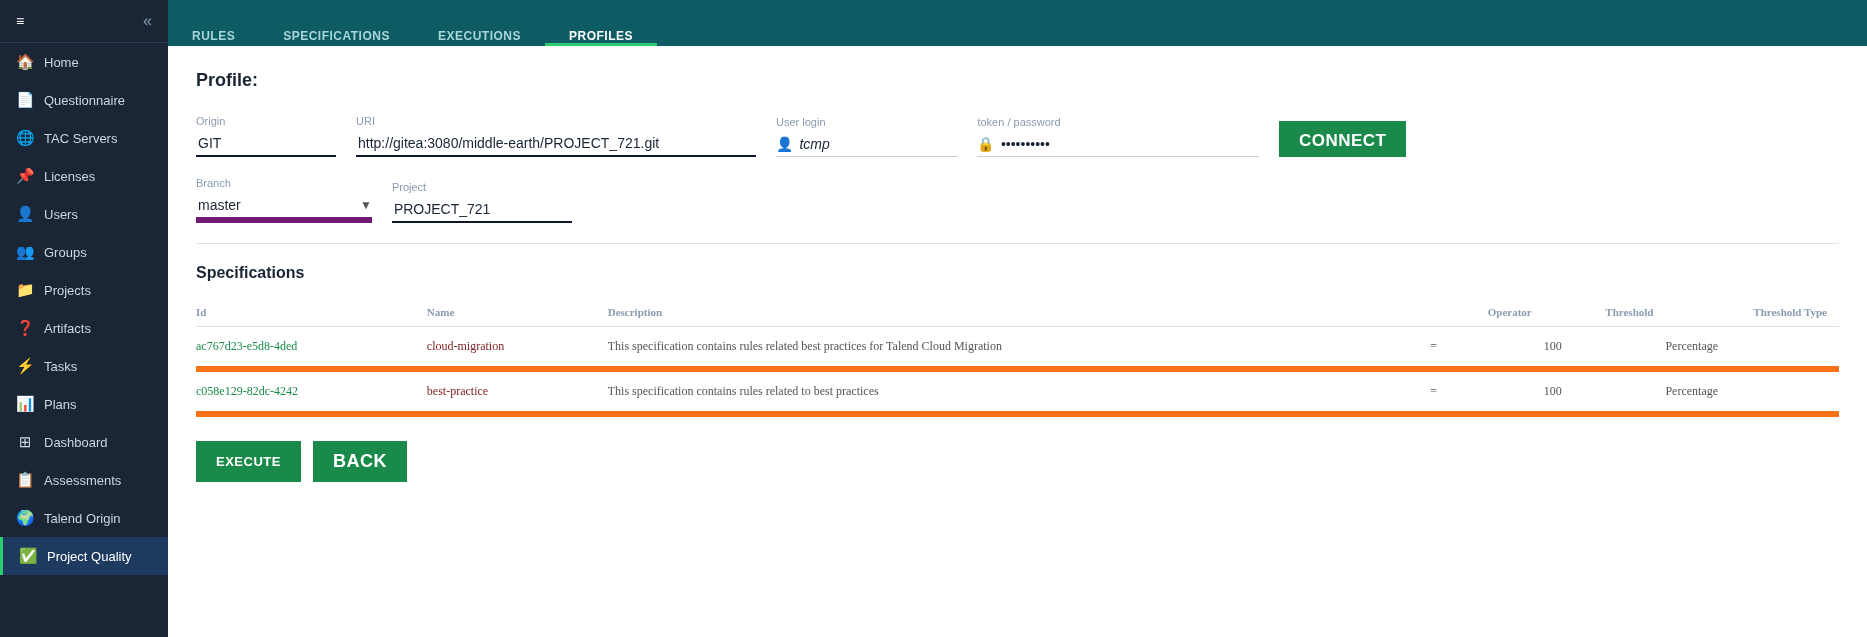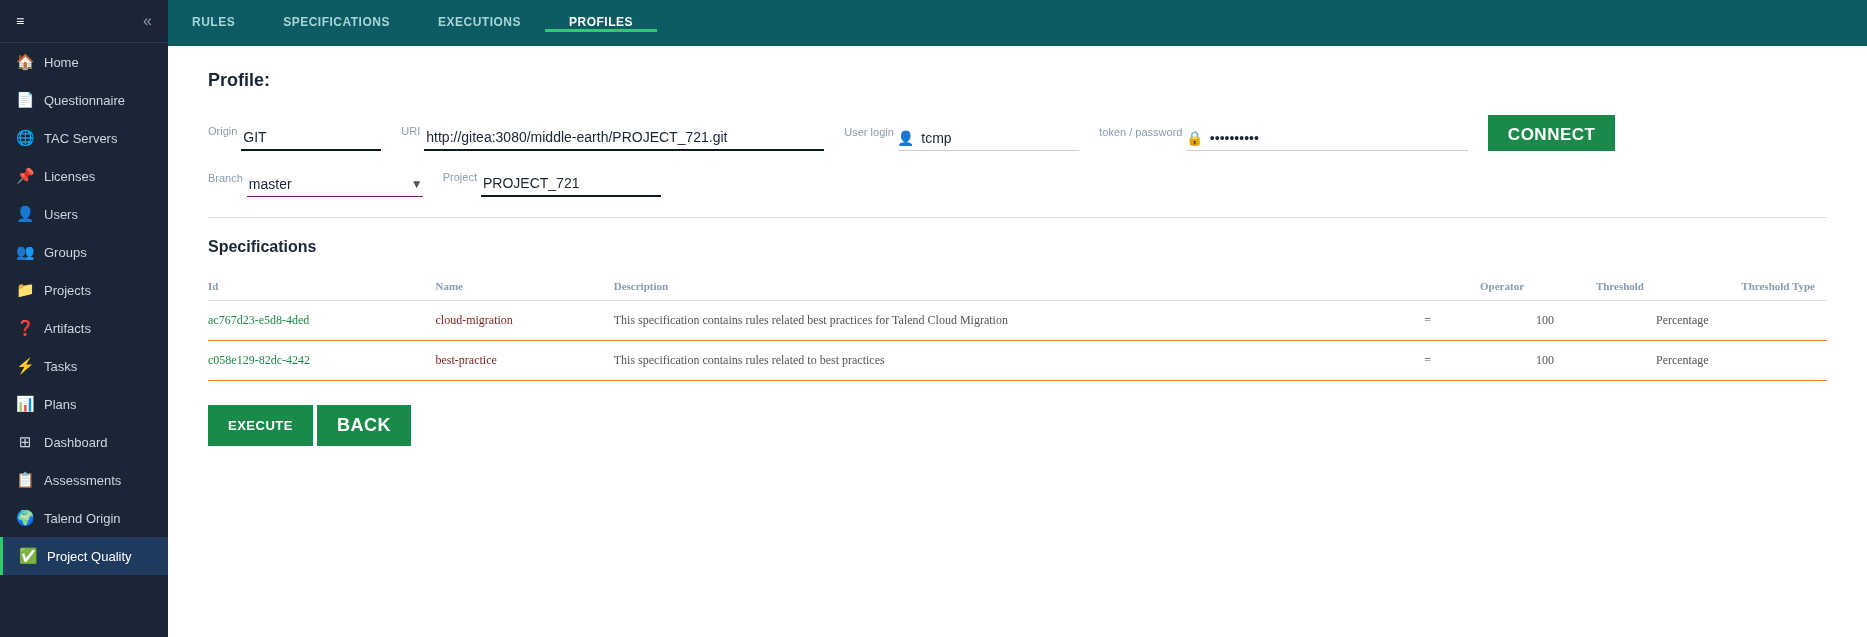--- a/index.html
+++ b/index.html
@@ -59,21 +59,21 @@
       display: flex;
       flex-direction: column;
       background: #fff;
       overflow: hidden;
     }
 
     
     .top-nav {
       background: #0d5c63;
       display: flex;
-      align-items: center;
+      align-items: flex-end;
       height: 46px;
       flex-shrink: 0;
     }
     .top-nav-tab {
       padding: 0 24px;
       display: flex;
       align-items: center;
       color: #a8d5d8;
       font-size: 12px;
       font-weight: 600;
@@ -83,59 +83,59 @@
       border-bottom: 3px solid transparent;
     }
     .top-nav-tab.active {
       color: #fff;
       border-bottom: 3px solid #2ecc71;
     }
 
     
     .content {
       flex: 1;
-      padding: 24px 40px;
+      padding: 24px 28px;
       overflow-y: auto;
     }
 
     .profile-title {
       font-size: 18px;
       font-weight: 600;
       color: #1a2535;
       margin-bottom: 24px;
     }
 
     
     .form-row {
       display: flex;
       align-items: flex-end;
       gap: 20px;
       margin-bottom: 20px;
     }
     .form-field {
       display: flex;
-      flex-direction: row;
+      flex-direction: column;
       gap: 4px;
     }
     .form-field label {
       font-size: 11px;
       color: #8a9bb0;
     }
     .form-field input, .form-field select {
       border: none;
       border-bottom: 2px solid #0f172a;
       padding: 4px 2px;
       font-size: 14px;
       color: #1a2535;
       background: transparent;
       outline: none;
     }
     .field-origin { width: 140px; }
     .field-uri { width: 400px; }
-    .field-user { width: 160px; }
+    .field-user { width: 160px; font-style: italic; }
     .field-token { width: 260px; }
     .field-branch { width: 180px; }
     .field-project { width: 180px; }
 
     .input-with-icon {
       display: flex;
       align-items: center;
       border-bottom: 1px solid #ccc;
       gap: 4px;
     }
@@ -158,21 +158,21 @@
       letter-spacing: 0.5px;
       cursor: pointer;
       text-transform: uppercase;
       height: 36px;
       align-self: flex-end;
     }
 
     .select-with-arrow {
       display: flex;
       align-items: center;
-      border-bottom: 1px solid #701a75;
+      border-bottom: 6px solid #701a75;
     }
     .select-with-arrow select {
       appearance: none;
       border: none;
       border-bottom: none;
       padding-right: 20px;
       cursor: pointer;
     }
     .select-with-arrow .arrow {
       color: #555;
@@ -200,21 +200,21 @@
       font-size: 11px;
       color: #8a9bb0;
       font-weight: 600;
       padding: 8px 12px 8px 0;
       border-bottom: 1px solid #e0e0e0;
     }
     .specs-table td {
       padding: 12px 12px 12px 0;
       font-size: 12px;
       color: #555;
-      border-bottom: 1px solid #f97316;
+      border-bottom: 6px solid #f97316;
       vertical-align: middle;
     }
     .specs-table td.link-cell {
       color: #7f1d1d;
       cursor: pointer;
     }
     .specs-table td.id-cell {
       color: #1a8a4a;
       cursor: pointer;
       font-size: 12px;
@@ -222,21 +222,21 @@
     .specs-table td.op-cell, .specs-table td.thresh-cell {
       text-align: left;
     }
     .specs-table th.right-col {
       text-align: right;
     }
 
     
     .action-row {
       display: flex;
-      gap: 4px;
+      gap: 12px;
       margin-top: 24px;
     }
     .btn-execute {
       background: #1a8a4a;
       color: white;
       border: none;
       padding: 10px 20px;
       font-size: 13px;
       font-weight: 700;
       letter-spacing: 0.5px;

